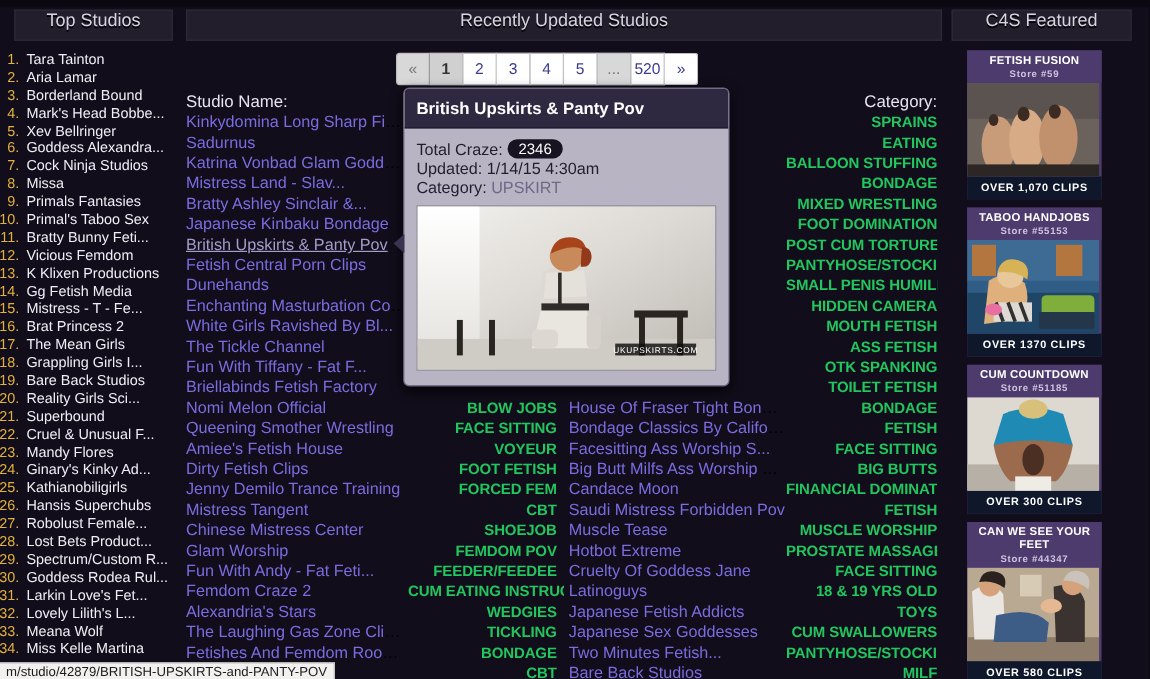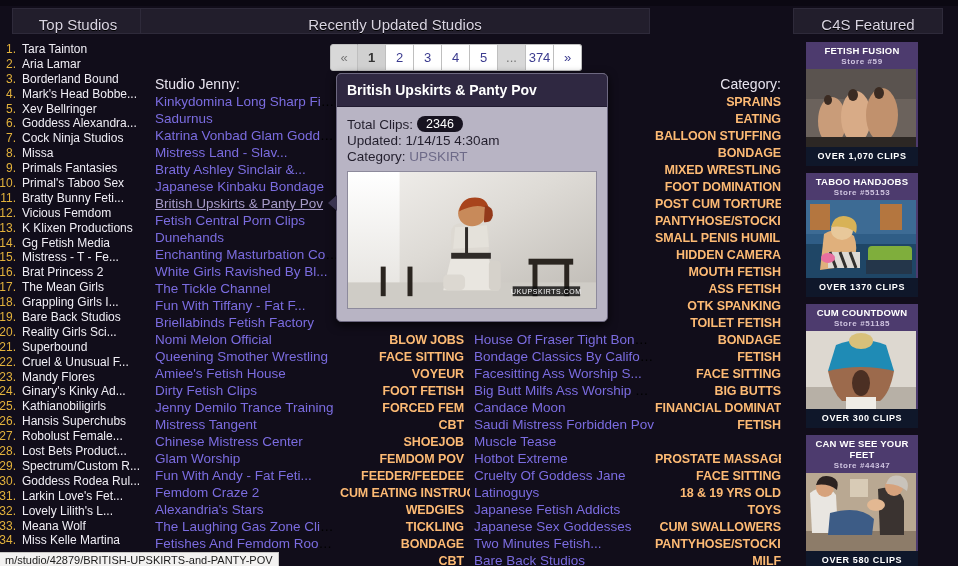--- a/index.html
+++ b/index.html
@@ -21,25 +21,25 @@
     background: #0b0812;
   }
 
   
   .hdr {
     position: absolute; top: 8px; height: 26px;
     background: #221e2c;
     border: 1px solid #2e2a3a;
     color: #d9d4e2;
     font-size: 15px;
-    display: flex; align-items: flex-end; justify-content: center;
+    display: flex; align-items: flex-start; justify-content: center;
     text-shadow: 0 1px 0 #000;
   }
   #hdr-top    { left: 12px;  width: 132px; }
-  #hdr-recent { left: 140px; width: 510px; }
+  #hdr-recent { left: 155px; width: 630px; }
   #hdr-c4s    { left: 793px; width: 150px; }
 
   
   #topstudios {
     position: absolute; top: 42px; left: 0; width: 150px;
   }
   .ts-row {
     display: flex; align-items: baseline;
     height: 14.9px; line-height: 14.9px;
     font-size: 12px;
@@ -89,21 +89,21 @@
   .c-cat   { width: 130px; text-align: right; padding-right: 6px; overflow: hidden; }
   .c-name2 { width: 185px; padding-left: 4px; overflow: hidden; text-overflow: ellipsis; }
   .c-cat2  { width: 126px; text-align: right; overflow: hidden; }
 
   .tr.head { font-size: 14px; }
   .tr.head .c-name, .tr.head .c-name2 { color: #e8e4ef; }
   .tr.head .c-cat,  .tr.head .c-cat2  { color: #e8e4ef; }
 
   .lnk { color: #7b6ce0; cursor: pointer; }
   .lnk.visited { color: #a79bc9; text-decoration: underline; }
-  .cat { color: #fdba74; font-weight: bold; font-size: 12.5px; letter-spacing: -0.1px; }
+  .cat { color: #22c55e; font-weight: bold; font-size: 12.5px; letter-spacing: -0.1px; }
 
   
   #featured {
     position: absolute; top: 42px; left: 806px; width: 110px;
   }
   .card { width: 112px; margin-bottom: 7px; background: #4d3b6e; }
   .card-top {
     background: #4d3b6e; padding: 3px 2px 3px;
     text-align: center; color: #fff;
   }
@@ -327,27 +327,27 @@
     </div>
 
   <div id="pager">
       <div class="pg muted">«</div>
       <div class="pg active">1</div>
       <div class="pg">2</div>
       <div class="pg">3</div>
       <div class="pg">4</div>
       <div class="pg">5</div>
       <div class="pg muted">...</div>
-      <div class="pg">374</div>
+      <div class="pg">520</div>
       <div class="pg">»</div>
     </div>
 
   <div id="table">
       <div class="tr head">
-        <div class="c-name">Studio Jenny:</div>
+        <div class="c-name">Studio Name:</div>
         <div class="c-cat">Category:</div>
         <div class="c-name2"></div>
         <div class="c-cat2">Category:</div>
       </div>
       <div class="tr">
         <div class="c-name"><span class="lnk">Kinkydomina Long Sharp Finge...</span></div>
         <div class="c-cat"><span class="cat"></span></div>
         <div class="c-name2"><span class="lnk"></span></div>
         <div class="c-cat2"><span class="cat">SPRAINS</span></div>
       </div>
@@ -462,20 +462,21 @@
       <div class="tr">
         <div class="c-name"><span class="lnk">Mistress Tangent</span></div>
         <div class="c-cat"><span class="cat">CBT</span></div>
         <div class="c-name2"><span class="lnk">Saudi Mistress Forbidden Pov</span></div>
         <div class="c-cat2"><span class="cat">FETISH</span></div>
       </div>
       <div class="tr">
         <div class="c-name"><span class="lnk">Chinese Mistress Center</span></div>
         <div class="c-cat"><span class="cat">SHOEJOB</span></div>
         <div class="c-name2"><span class="lnk">Muscle Tease</span></div>
+        <div class="c-cat2"><span class="cat">MUSCLE WORSHIP</span></div>
       </div>
       <div class="tr">
         <div class="c-name"><span class="lnk">Glam Worship</span></div>
         <div class="c-cat"><span class="cat">FEMDOM POV</span></div>
         <div class="c-name2"><span class="lnk">Hotbot Extreme</span></div>
         <div class="c-cat2"><span class="cat">PROSTATE MASSAGE</span></div>
       </div>
       <div class="tr">
         <div class="c-name"><span class="lnk">Fun With Andy - Fat Feti...</span></div>
         <div class="c-cat"><span class="cat">FEEDER/FEEDEE</span></div>
@@ -592,21 +593,21 @@
         </svg>
         <div class="card-foot">OVER 580 CLIPS</div>
       </div>
     </div>
 
   <div id="tip-arrow"></div>
   <div id="tip">
     <div id="tip-head">British Upskirts &amp; Panty Pov</div>
     <div id="tip-body">
       <div class="tip-line">
-        <span>Total Clips:</span><span class="pill">2346</span>
+        <span>Total Craze:</span><span class="pill">2346</span>
       </div>
       <div class="tip-line">
         <span>Updated:</span>
         <span>1/14/15 4:30am</span>
       </div>
       <div class="tip-line">
         <span>Category:</span>
         <span class="tip-cat">UPSKIRT</span>
       </div>
       <svg id="tip-thumb" viewBox="0 0 250 138" preserveAspectRatio="none">

